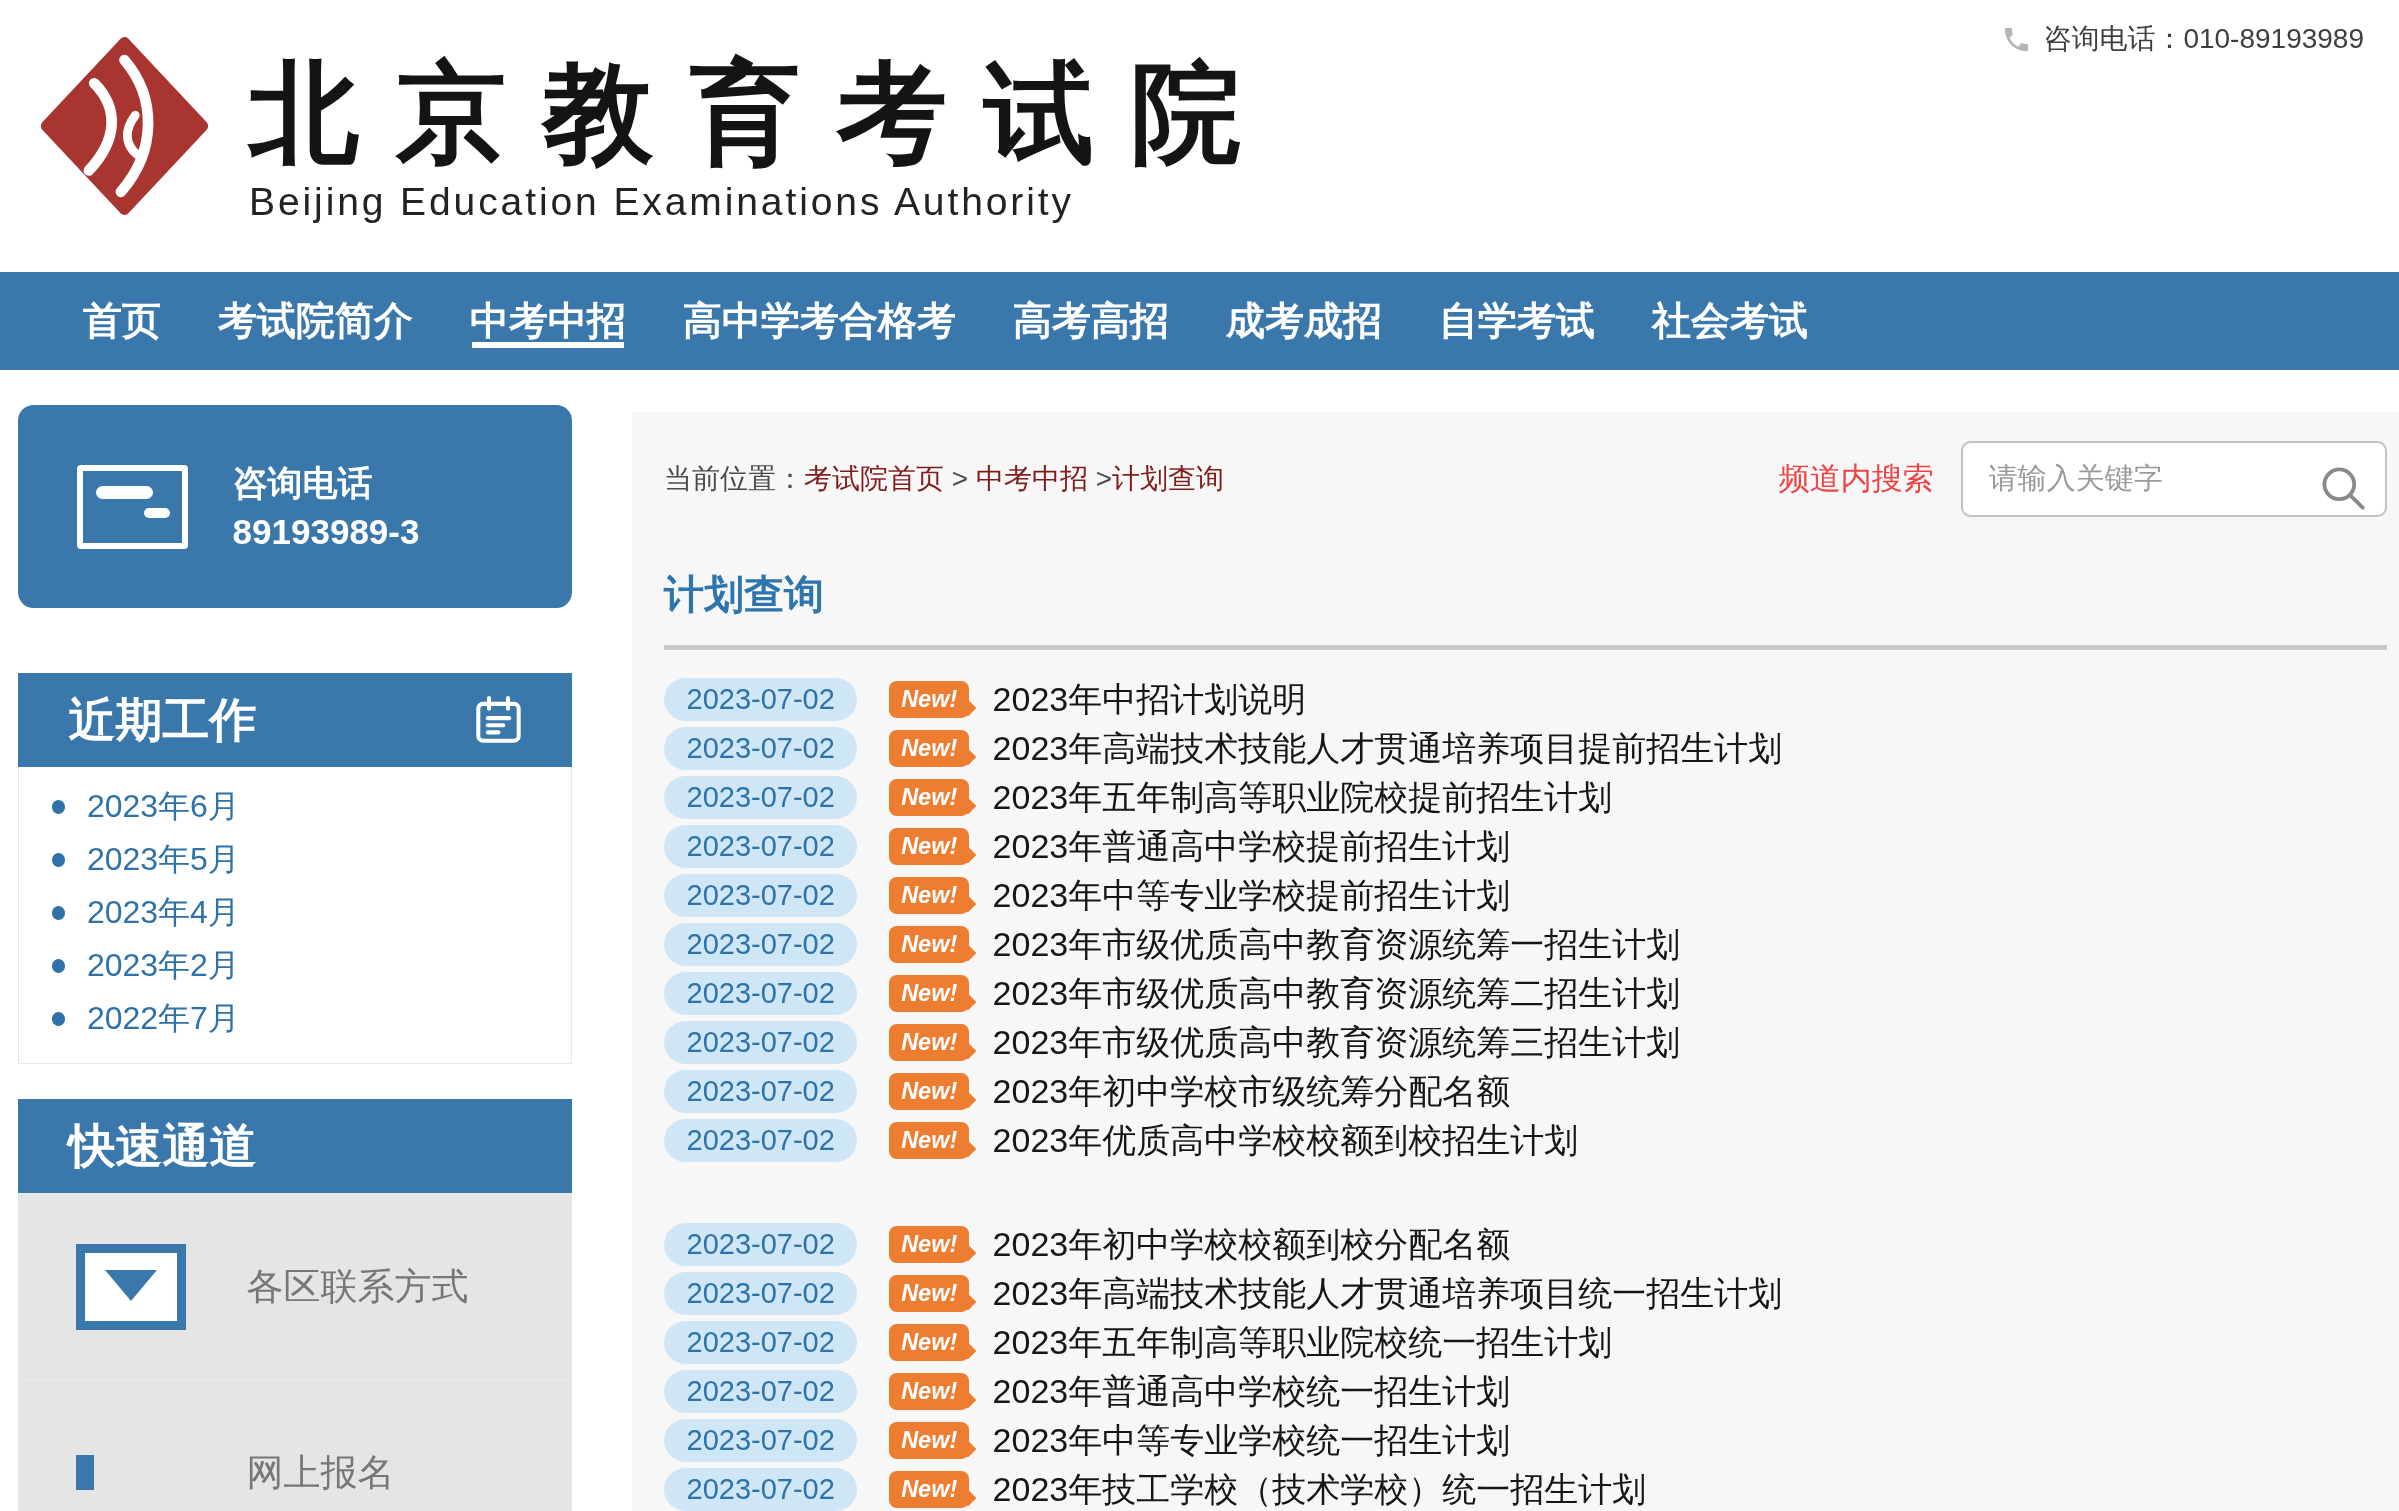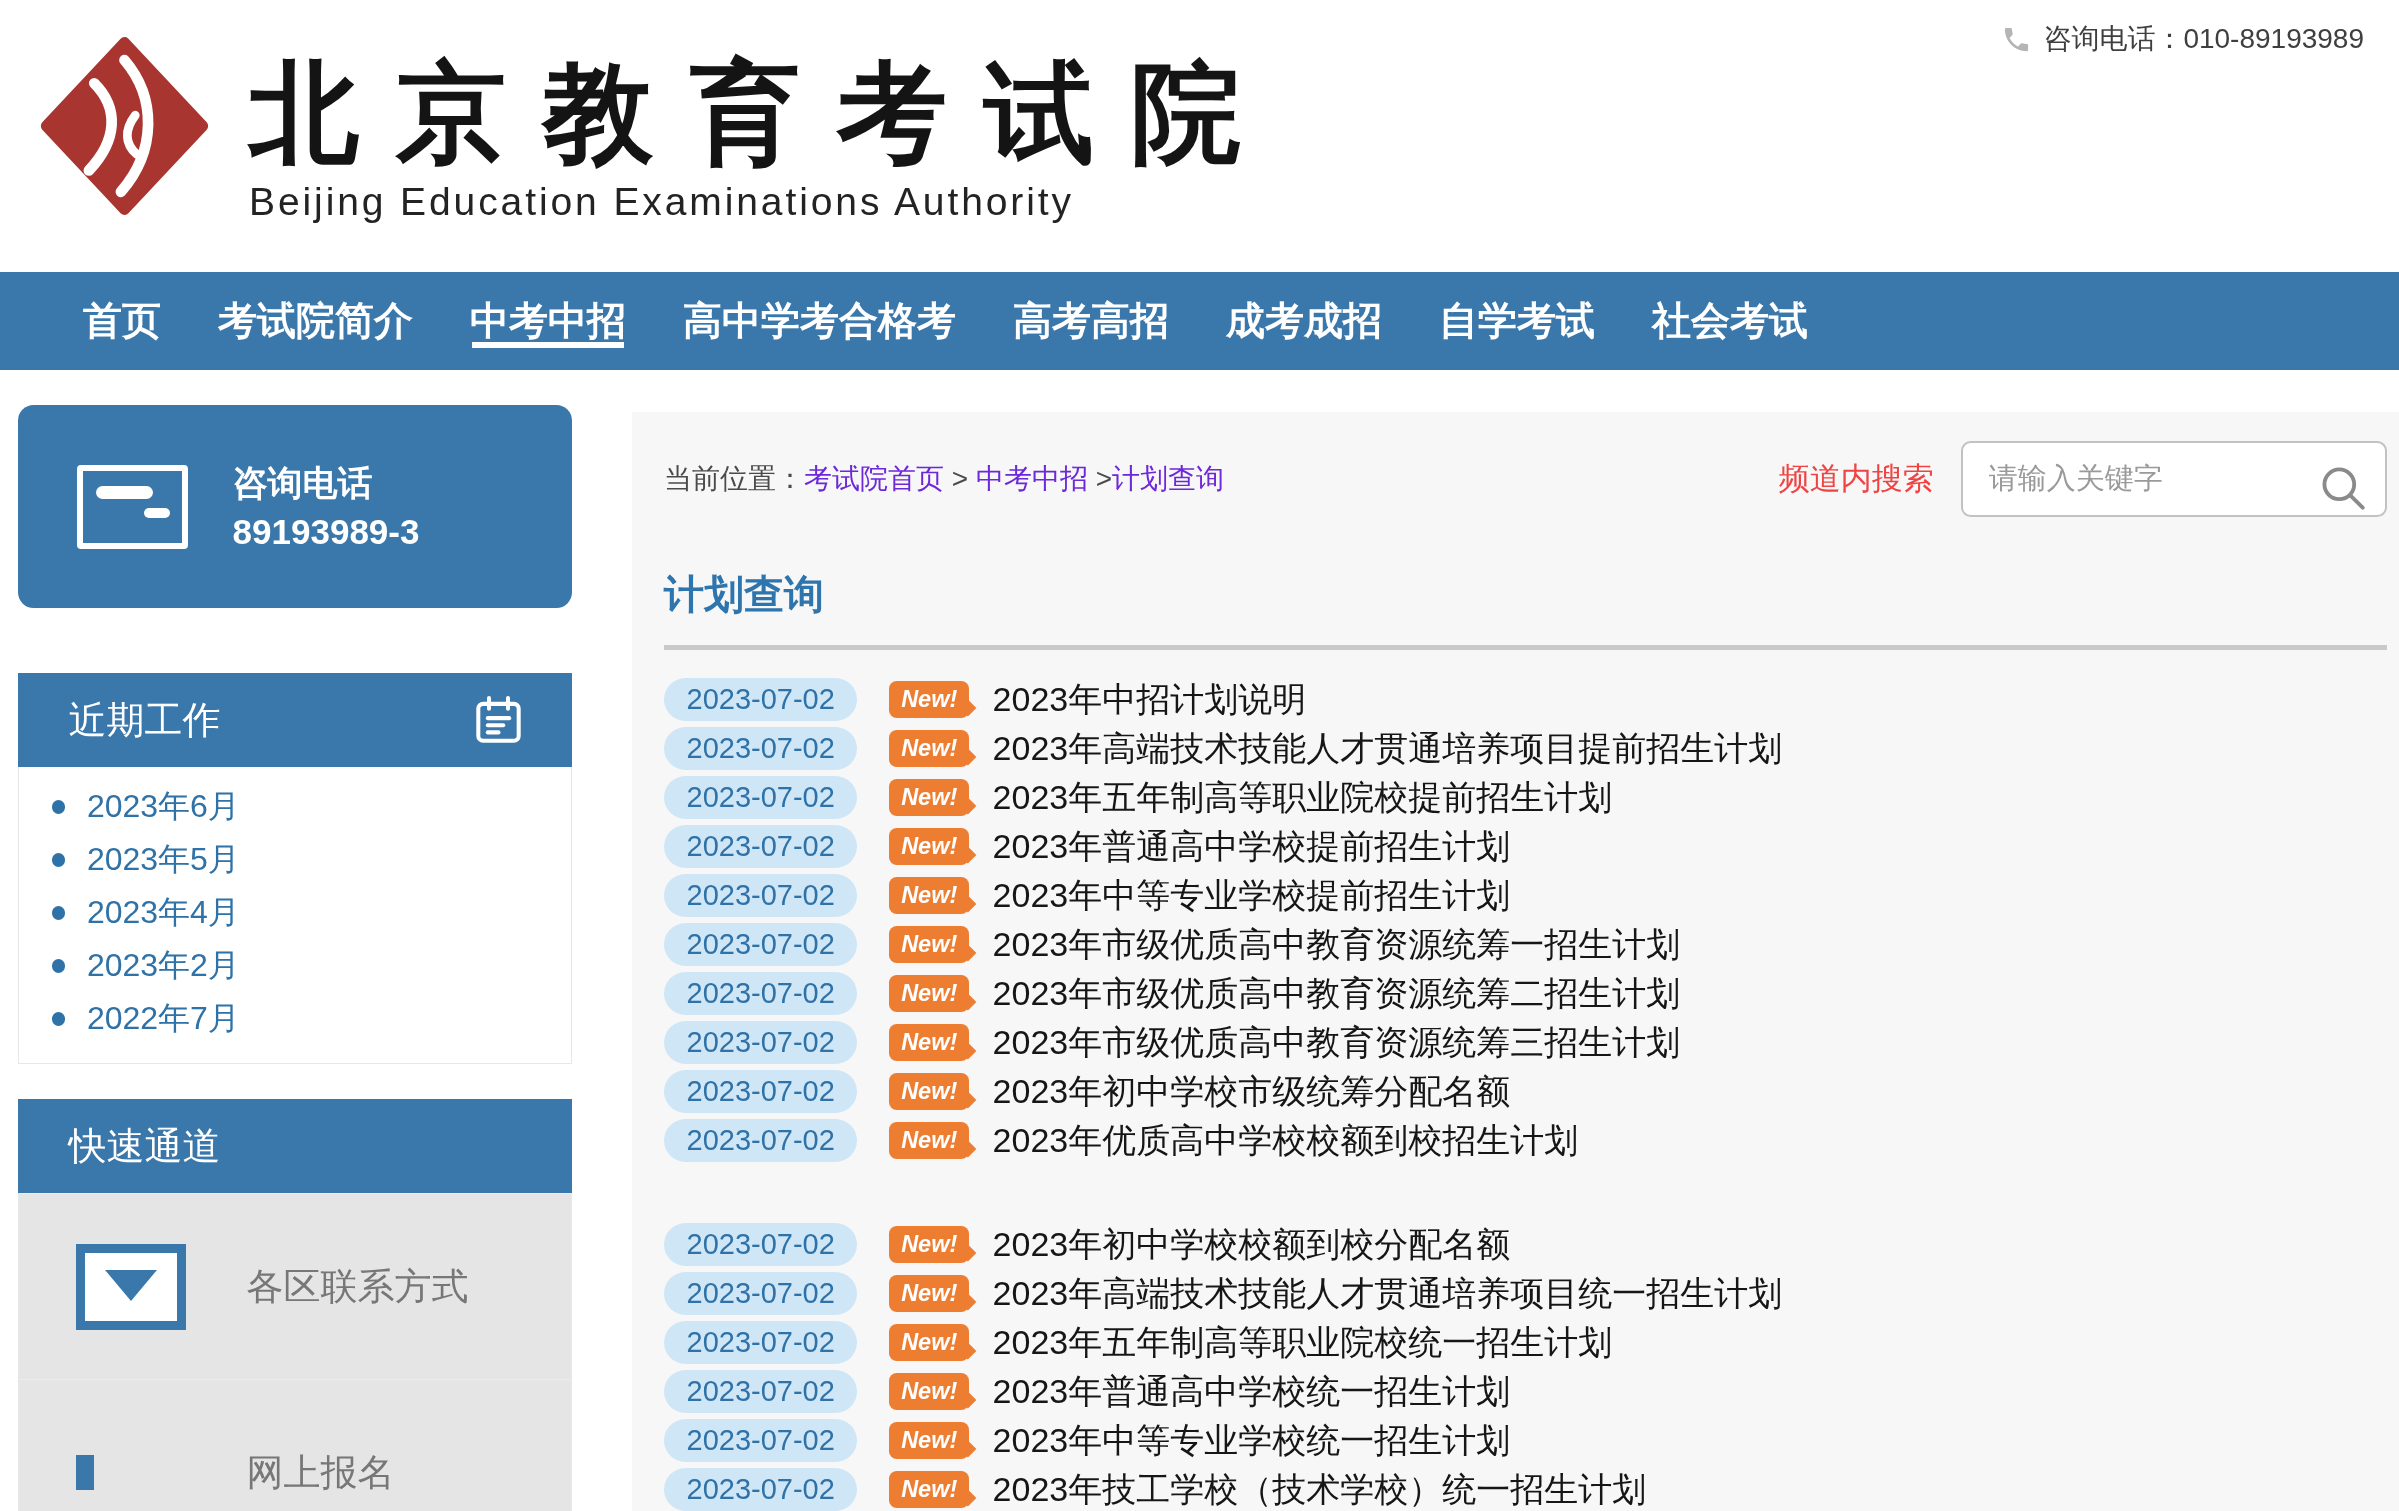--- a/index.html
+++ b/index.html
@@ -29,21 +29,21 @@
   .mainnav{position:absolute;top:272px;left:0;width:100%;height:98px;background:var(--accent-blue);}
   .nav-inner{display:flex;align-items:center;height:100%;padding-left:83px;gap:57px;}
   .nav-item{position:relative;display:flex;align-items:center;height:100%;color:#fff;font-size:39px;font-weight:600;text-decoration:none;cursor:pointer;white-space:nowrap;}
   .nav-underline{display:none;}
   .nav-item.active .nav-underline{display:block;position:absolute;left:2px;right:2px;bottom:21.6px;height:6.9px;background:#fff;}
 
   
   .main-panel{position:absolute;left:632px;top:412px;right:0;bottom:0;background:#f7f7f7;padding:19.6px 11.8px 0 32px;}
   .crumb-row{display:flex;justify-content:space-between;align-items:center;height:94px;}
   .breadcrumb{font-size:28px;color:#4a4a4a;}
-  .breadcrumb a{color:#6d28d9;text-decoration:none;cursor:pointer;}
+  .breadcrumb a{color:#7f1d1d;text-decoration:none;cursor:pointer;}
   .search-area{display:flex;align-items:center;gap:27.4px;}
   .search-label{font-size:31px;color:#ef4444;}
   .search-wrap{position:relative;width:426px;height:76px;}
   .search-wrap input{width:100%;height:100%;border:2px solid #c2c2c2;border-radius:9.8px;background:#fff;font-size:29px;color:#333;padding:0 88px 0 25.5px;outline:none;font-family:inherit;}
   .search-wrap input::placeholder{color:#9a9a9a;}
   .search-wrap svg{position:absolute;right:19.6px;top:21.6px;width:51px;height:51px;cursor:pointer;}
 
   .section-title{font-size:40px;font-weight:600;color:#2e74ad;margin-top:41px;}
   .title-rule{height:4.9px;background:#c9c9c9;margin-top:23.5px;}
 
@@ -58,21 +58,21 @@
   
   .sidebar{position:absolute;left:17.6px;top:405px;width:554px;}
   .phone-card{height:203px;border-radius:15.7px;background:var(--accent-blue);display:flex;align-items:center;}
   .envelope-icon{position:relative;width:111px;height:84px;border:6.9px solid #fff;border-radius:3.9px;margin-left:59px;flex:0 0 auto;}
   .envelope-icon .bar1{position:absolute;left:13.7px;top:15.7px;width:57px;height:12.7px;border-radius:6.9px;background:#fff;}
   .envelope-icon .bar2{position:absolute;right:11.8px;top:37px;width:25.5px;height:10.8px;border-radius:5.9px;background:#fff;}
   .phone-card-text{margin-left:45px;color:#fff;font-size:35px;font-weight:700;line-height:49px;}
 
   .panel{border:1px solid #e7e7e7;background:#fff;}
   .panel-head{height:94px;background:var(--accent-blue);display:flex;align-items:center;justify-content:space-between;padding:0 45px 0 51px;margin:-1px -1px 0 -1px;}
-  .panel-head .head-label{color:#fff;font-size:38px;font-weight:400;}
+  .panel-head .head-label{color:#fff;font-size:47px;font-weight:700;}
   .panel-head svg{width:57px;height:57px;}
   .panel.recent{margin-top:65px;}
   .recent-list{list-style:none;padding:13.7px 0 17.6px 0;}
   .recent-item{display:flex;align-items:center;height:53px;padding-left:33px;}
   .bullet{width:13.7px;height:13.7px;border-radius:50%;background:var(--link-blue);flex:0 0 auto;}
   .recent-link{margin-left:21.6px;color:var(--link-blue);font-size:32px;text-decoration:none;cursor:pointer;}
 
   .panel.quick{margin-top:35px;}
   .quick-row{display:flex;align-items:center;height:186px;border-top:1px solid #ececec;cursor:pointer;background:#e5e5e5;}
   .quick-row:first-of-type{border-top:none;}

